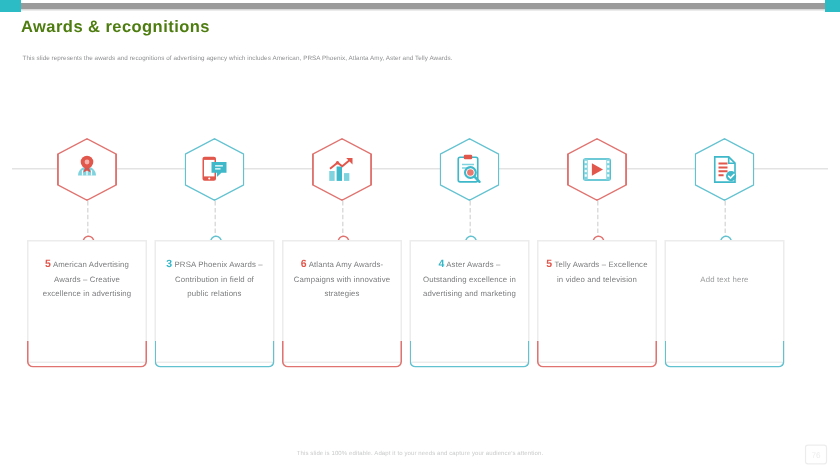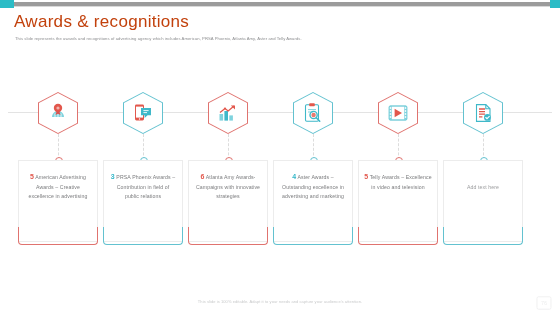--- a/index.html
+++ b/index.html
@@ -46,24 +46,24 @@
     left: 6px; top: 6px;
     width: 548px; height: 1px;
     background: #d8d8d8;
   }
 
   
   .page-title {
     position: absolute;
     left: 14px;
     top: 12px;
-    font-size: 17px;
-    font-weight: 400;
+    font-size: 11px;
+    font-weight: 700;
     letter-spacing: 0.3px;
-    color: #c2410c;
+    color: #4d7c0f;
     white-space: nowrap;
   }
   .page-subtitle {
     position: absolute;
     left: 15px;
     top: 36px;
     font-size: 4.2px;
     color: #8d8e90;
     letter-spacing: 0.05px;
     white-space: nowrap;

